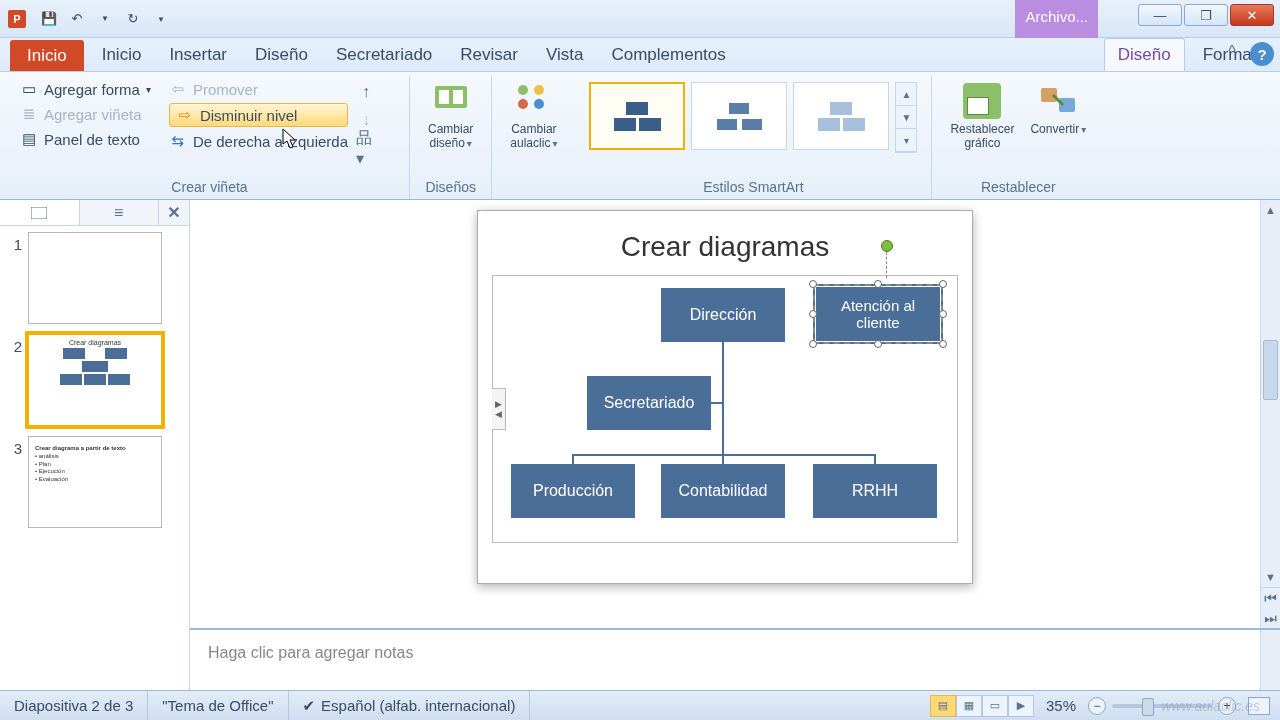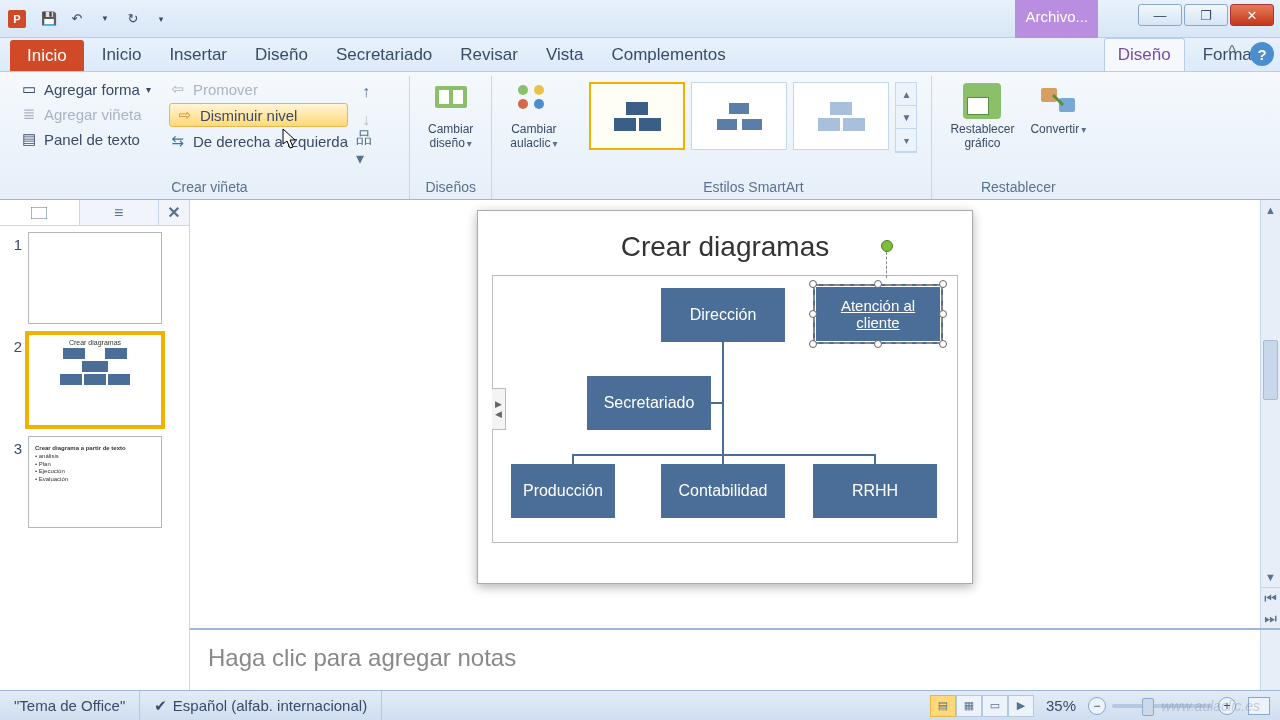--- a/index.html
+++ b/index.html
@@ -89,33 +89,33 @@
   .editor { flex:1; background:#fff; position:relative; display:flex; flex-direction:column;}
   .slide-area { flex:1; background:#fff; position:relative; overflow:hidden;}
   .slide { position:absolute; left:50%; top:46%; transform:translate(-50%,-50%); width:496px; height:374px; background:#fff; box-shadow:0 3px 10px rgba(0,0,0,.3); border:1px solid #aaa;}
   .slide-title { text-align:center; font-size:28px; color:#333; padding:20px 0 8px;}
   .smartart-frame { margin:4px 14px 14px; border:1px solid #bbb; height:268px; position:relative; background:#fff;}
   .rot-handle { position:absolute; width:12px; height:12px; background:#7ebf3a; border:1px solid #4a7a20; border-radius:50%; left:388px; top:-36px;}
   .rot-line { position:absolute; width:1px; height:26px; border-left:1px dashed #888; left:393px; top:-24px;}
   
   .org { position:relative; width:100%; height:100%;}
   .org-box { position:absolute; background:#4a6e97; color:#fff; display:flex; align-items:center; justify-content:center; font-size:16px; text-align:center; padding:4px;}
-  .org-box.selected { border:2px dashed #888; box-shadow:0 0 0 1px #fff inset;text-decoration:underline;}
+  .org-box.selected { border:2px dashed #888; box-shadow:0 0 0 1px #fff inset;}
   .org-sel-h { position:absolute; width:8px; height:8px; background:#fff; border:1px solid #666; border-radius:50%;}
   .org-line { position:absolute; background:#4a6e97;}
   .expand-tab { position:absolute; left:-1px; top:50%; transform:translateY(-50%); width:14px; height:42px; border:1px solid #bbb; border-left:none; background:#f4f4f4; display:flex; flex-direction:column; align-items:center; justify-content:center; font-size:9px; color:#666;}
 
   .vscroll { width:20px; background:#e8eef7; border-left:1px solid #c5d7ec; display:flex; flex-direction:column;}
   .vscroll .vbtn { height:20px; display:flex; align-items:center; justify-content:center; color:#5a728e; font-size:11px;}
   .vscroll .vtrack { flex:1; position:relative;}
   .vscroll .vthumb { position:absolute; left:2px; right:2px; top:120px; height:60px; background:#c8d7ea; border:1px solid #a8bbd4; border-radius:2px;}
   .nav-btns { display:flex; flex-direction:column; border-top:1px solid #c5d7ec;}
   .nav-btns div { height:20px; display:flex; align-items:center; justify-content:center; font-size:14px; color:#5a728e;}
 
-  .notes { height:62px; border-top:2px solid #9bb7d9; background:#fff; padding:14px 18px; font-size:24px; color:#888; position:relative;}
+  .notes { height:62px; border-top:2px solid #9bb7d9; background:#fff; padding:14px 18px; font-size:16px; color:#888; position:relative;}
   .notes-scroll { position:absolute; right:0; top:0; bottom:0; width:20px; background:#e8eef7; border-left:1px solid #c5d7ec;}
 
   
   .status-bar { height:30px; background:linear-gradient(#e3ecf7,#cfdef0); border-top:1px solid #9bb7d9; display:flex; align-items:center; font-size:15px; color:#3a4b67; position:relative;}
   .status-seg { padding:0 14px; border-right:1px solid #b4c8df; height:100%; display:flex; align-items:center; gap:6px;}
   .zoom { position:absolute; right:10px; display:flex; align-items:center; gap:6px;}
   .view-btns { display:flex; gap:0;}
   .view-btns div { width:26px; height:22px; border:1px solid #b4c8df; background:#edf3fa; display:flex; align-items:center; justify-content:center; font-size:11px; color:#5a728e;}
   .view-btns div.active { background:#ffd978; border-color:#e6b849;}
   .zoom-slider { width:100px; height:4px; background:#b4c8df; position:relative; border-radius:2px;}
@@ -363,21 +363,21 @@
               <div class="org-sel-h" style="left:381px; top:4px;"></div>
               <div class="org-sel-h" style="left:446px; top:4px;"></div>
               <div class="org-sel-h" style="left:316px; top:34px;"></div>
               <div class="org-sel-h" style="left:446px; top:34px;"></div>
               <div class="org-sel-h" style="left:316px; top:64px;"></div>
               <div class="org-sel-h" style="left:381px; top:64px;"></div>
               <div class="org-sel-h" style="left:446px; top:64px;"></div>
 
               <div class="org-box" style="left:94px; top:100px; width:124px; height:54px;">Secretariado</div>
 
-              <div class="org-box" style="left:18px; top:188px; width:104px; height:54px;">Producción</div>
+              <div class="org-box" style="left:18px; top:188px; width:124px; height:54px;">Producción</div>
               <div class="org-box" style="left:168px; top:188px; width:124px; height:54px;">Contabilidad</div>
               <div class="org-box" style="left:320px; top:188px; width:124px; height:54px;">RRHH</div>
 
               <div class="org-line" style="left:229px; top:66px; width:2px; height:112px;"></div>
               <div class="org-line" style="left:218px; top:126px; width:12px; height:2px;"></div>
               <div class="org-line" style="left:79px; top:178px; width:304px; height:2px;"></div>
               <div class="org-line" style="left:79px; top:178px; width:2px; height:12px;"></div>
               <div class="org-line" style="left:229px; top:178px; width:2px; height:12px;"></div>
               <div class="org-line" style="left:381px; top:178px; width:2px; height:12px;"></div>
             </div>
@@ -397,20 +397,21 @@
       </div>
     </div>
     <div class="notes">
       <span>Haga clic para agregar notas</span>
       <div class="notes-scroll"></div>
     </div>
   </div>
 </div>
 
 <div class="status-bar">
+  <div class="status-seg">Diapositiva 2 de 3</div>
   <div class="status-seg">"Tema de Office"</div>
   <div class="status-seg">
     <span>✔</span>
     <span>Español (alfab. internacional)</span>
   </div>
   <div class="zoom">
     <div class="view-btns">
       <div class="active">▤</div>
       <div>▦</div>
       <div>▭</div>

